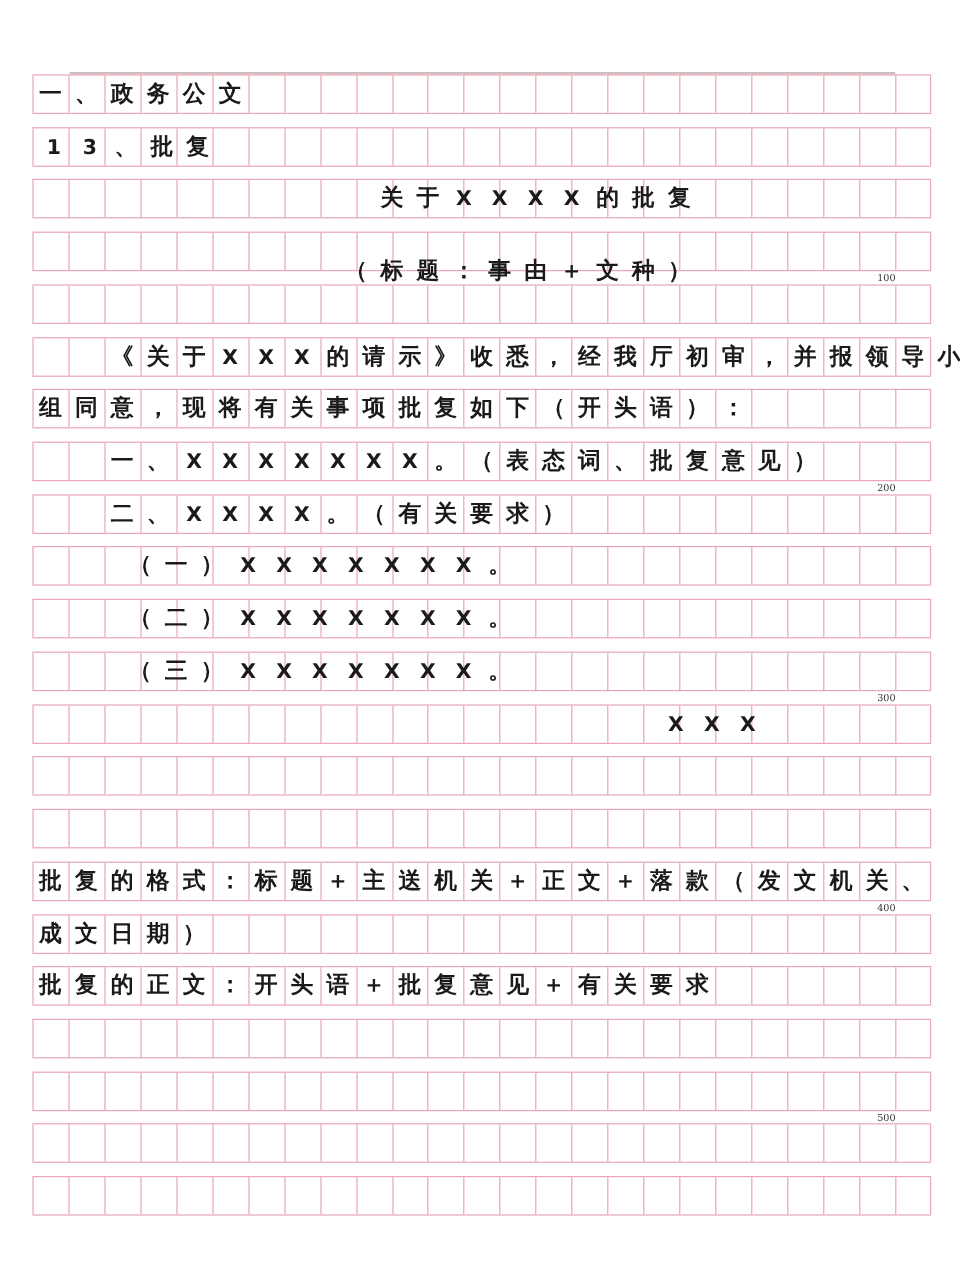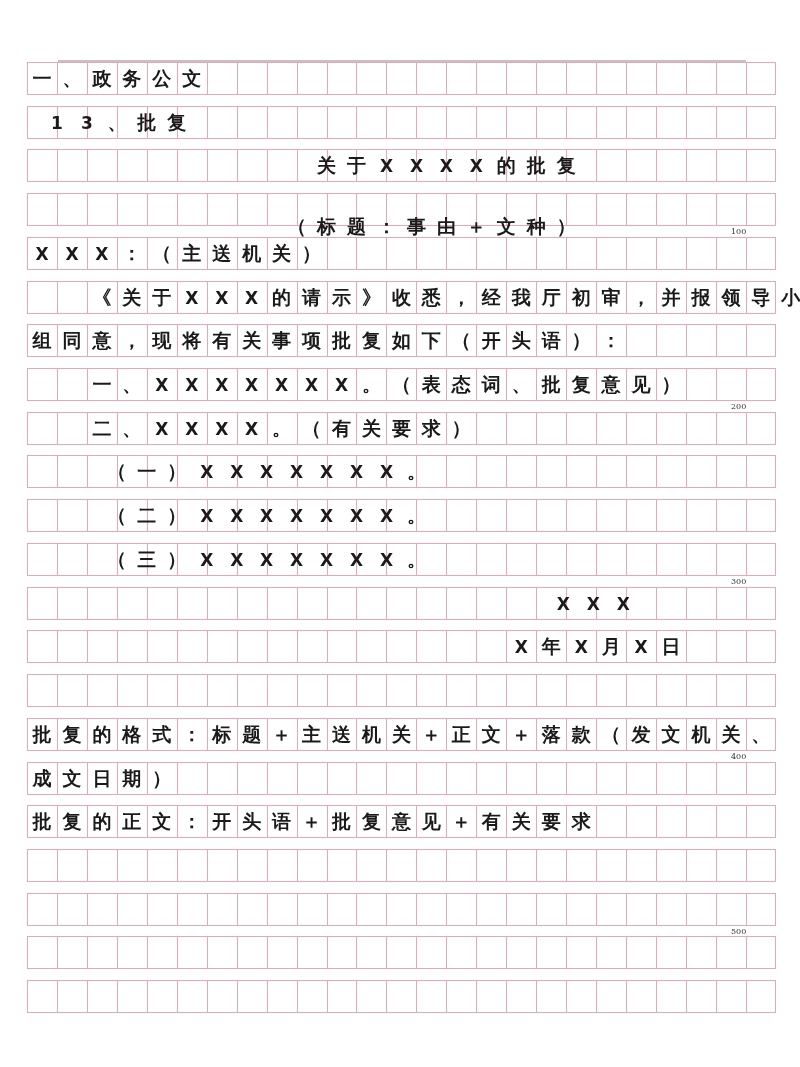--- a/index.html
+++ b/index.html
@@ -624,33 +624,31 @@
       <div class="cell"></div>
       <div class="cell"></div>
       <div class="cell"></div>
       <div class="cell"></div>
       <div class="cell"></div>
       <div class="cell"></div>
       <div class="cell"></div>
       <div class="cell"></div>
     </div>
     <div class="text" style="top: 62px; left: 27px;"><span class="ch">一</span><span class="ch">、</span><span class="ch">政</span><span class="ch">务</span><span class="ch">公</span><span class="ch">文</span></div>
-    <div class="text" style="top: 105.72px; left: 42px;"><span class="ch x">1</span><span class="ch x">3</span><span class="ch">、</span><span class="ch">批</span><span class="ch">复</span></div>
+    <div class="text" style="top: 105.72px; left: 30px;"><span class="ch x">1</span><span class="ch x">3</span><span class="ch">、</span><span class="ch">批</span><span class="ch">复</span></div>
     <div class="text" style="top: 149.44px; left: 311.62px;"><span class="ch">关</span><span class="ch">于</span><span class="ch x">X</span><span class="ch x">X</span><span class="ch x">X</span><span class="ch x">X</span><span class="ch">的</span><span class="ch">批</span><span class="ch">复</span></div>
     <div class="text" style="top: 210px; left: 281.66px;"><span class="ch">（</span><span class="ch">标</span><span class="ch">题</span><span class="ch">：</span><span class="ch">事</span><span class="ch">由</span><span class="ch">＋</span><span class="ch">文</span><span class="ch">种</span><span class="ch">）</span></div>
-    <div class="text" style="top: 236.88px; left: 27px;"><span class="ch x">X</span><span class="ch x">X</span><span class="ch x">X</span><span class="ch">：</span><span class="ch">（</span><span class="ch">主</span><span class="ch">送</span><span class="ch">机</span><span class="ch">关</span><span class="ch">）</span></div>
     <div class="text" style="top: 280.6px; left: 86.92px;"><span class="ch">《</span><span class="ch">关</span><span class="ch">于</span><span class="ch x">X</span><span class="ch x">X</span><span class="ch x">X</span><span class="ch">的</span><span class="ch">请</span><span class="ch">示</span><span class="ch">》</span><span class="ch">收</span><span class="ch">悉</span><span class="ch">，</span><span class="ch">经</span><span class="ch">我</span><span class="ch">厅</span><span class="ch">初</span><span class="ch">审</span><span class="ch">，</span><span class="ch">并</span><span class="ch">报</span><span class="ch">领</span><span class="ch">导</span><span class="ch">小</span></div>
     <div class="text" style="top: 324.32px; left: 27px;"><span class="ch">组</span><span class="ch">同</span><span class="ch">意</span><span class="ch">，</span><span class="ch">现</span><span class="ch">将</span><span class="ch">有</span><span class="ch">关</span><span class="ch">事</span><span class="ch">项</span><span class="ch">批</span><span class="ch">复</span><span class="ch">如</span><span class="ch">下</span><span class="ch">（</span><span class="ch">开</span><span class="ch">头</span><span class="ch">语</span><span class="ch">）</span><span class="ch">：</span></div>
     <div class="text" style="top: 368.04px; left: 86.92px;"><span class="ch">一</span><span class="ch">、</span><span class="ch x">X</span><span class="ch x">X</span><span class="ch x">X</span><span class="ch x">X</span><span class="ch x">X</span><span class="ch x">X</span><span class="ch x">X</span><span class="ch">。</span><span class="ch">（</span><span class="ch">表</span><span class="ch">态</span><span class="ch">词</span><span class="ch">、</span><span class="ch">批</span><span class="ch">复</span><span class="ch">意</span><span class="ch">见</span><span class="ch">）</span></div>
     <div class="text" style="top: 411.76px; left: 86.92px;"><span class="ch">二</span><span class="ch">、</span><span class="ch x">X</span><span class="ch x">X</span><span class="ch x">X</span><span class="ch x">X</span><span class="ch">。</span><span class="ch">（</span><span class="ch">有</span><span class="ch">关</span><span class="ch">要</span><span class="ch">求</span><span class="ch">）</span></div>
     <div class="text" style="top: 455.48px; left: 101.9px;"><span class="ch">（</span><span class="ch">一</span><span class="ch">）</span><span class="ch x">X</span><span class="ch x">X</span><span class="ch x">X</span><span class="ch x">X</span><span class="ch x">X</span><span class="ch x">X</span><span class="ch x">X</span><span class="ch">。</span></div>
     <div class="text" style="top: 542.92px; left: 101.9px;"><span class="ch">（</span><span class="ch">三</span><span class="ch">）</span><span class="ch x">X</span><span class="ch x">X</span><span class="ch x">X</span><span class="ch x">X</span><span class="ch x">X</span><span class="ch x">X</span><span class="ch x">X</span><span class="ch">。</span></div>
     <div class="text" style="top: 499.2px; left: 101.9px;"><span class="ch">（</span><span class="ch">二</span><span class="ch">）</span><span class="ch x">X</span><span class="ch x">X</span><span class="ch x">X</span><span class="ch x">X</span><span class="ch x">X</span><span class="ch x">X</span><span class="ch x">X</span><span class="ch">。</span></div>
     <div class="text" style="top: 586.64px; left: 548.304px;"><span class="ch x">X</span><span class="ch x">X</span><span class="ch x">X</span></div>
-    <div class="text" style="top: 630.36px; left: 506.36px;"><span class="ch x">X</span><span class="ch">年</span><span class="ch x">X</span><span class="ch">月</span><span class="ch x">X</span><span class="ch">日</span></div>
     <div class="text" style="top: 717.8px; left: 27px;"><span class="ch">批</span><span class="ch">复</span><span class="ch">的</span><span class="ch">格</span><span class="ch">式</span><span class="ch">：</span><span class="ch">标</span><span class="ch">题</span><span class="ch">＋</span><span class="ch">主</span><span class="ch">送</span><span class="ch">机</span><span class="ch">关</span><span class="ch">＋</span><span class="ch">正</span><span class="ch">文</span><span class="ch">＋</span><span class="ch">落</span><span class="ch">款</span><span class="ch">（</span><span class="ch">发</span><span class="ch">文</span><span class="ch">机</span><span class="ch">关</span><span class="ch">、</span></div>
     <div class="text" style="top: 761.52px; left: 27px;"><span class="ch">成</span><span class="ch">文</span><span class="ch">日</span><span class="ch">期</span><span class="ch">）</span></div>
     <div class="text" style="top: 805.24px; left: 27px;"><span class="ch">批</span><span class="ch">复</span><span class="ch">的</span><span class="ch">正</span><span class="ch">文</span><span class="ch">：</span><span class="ch">开</span><span class="ch">头</span><span class="ch">语</span><span class="ch">＋</span><span class="ch">批</span><span class="ch">复</span><span class="ch">意</span><span class="ch">见</span><span class="ch">＋</span><span class="ch">有</span><span class="ch">关</span><span class="ch">要</span><span class="ch">求</span></div>
     <div class="counter" style="left: 731px; top: 227.16px;">100</div>
     <div class="counter" style="left: 731px; top: 402.04px; text-align: center;">200</div>
     <div class="counter" style="left: 731px; top: 576.92px;">300</div>
     <div class="counter" style="left: 731px; top: 751.8px; text-align: right;">400</div>
     <div class="counter" style="left: 731px; top: 926.68px;">500</div>
   </div>
 

